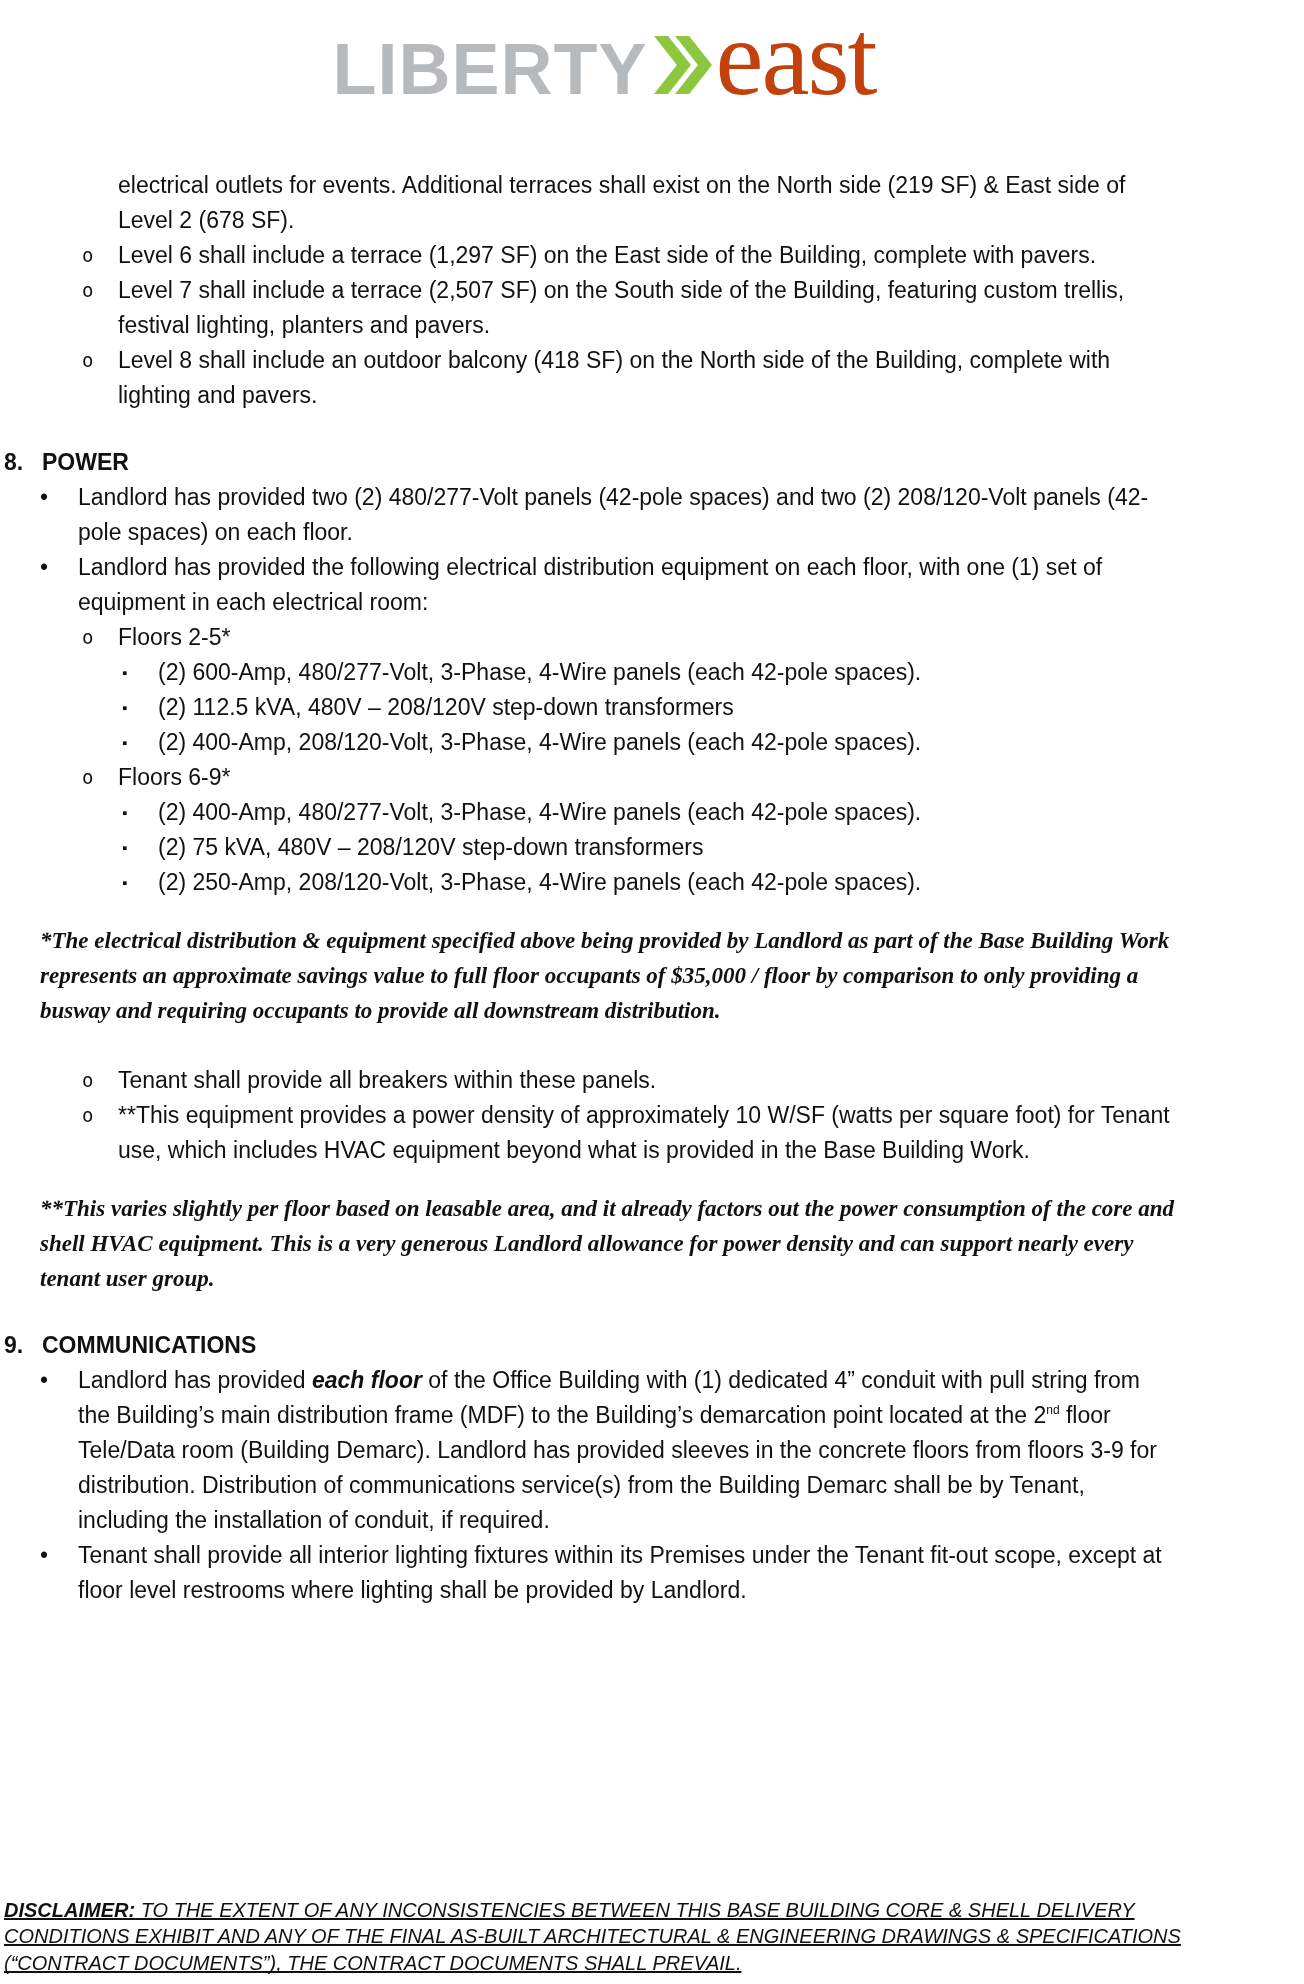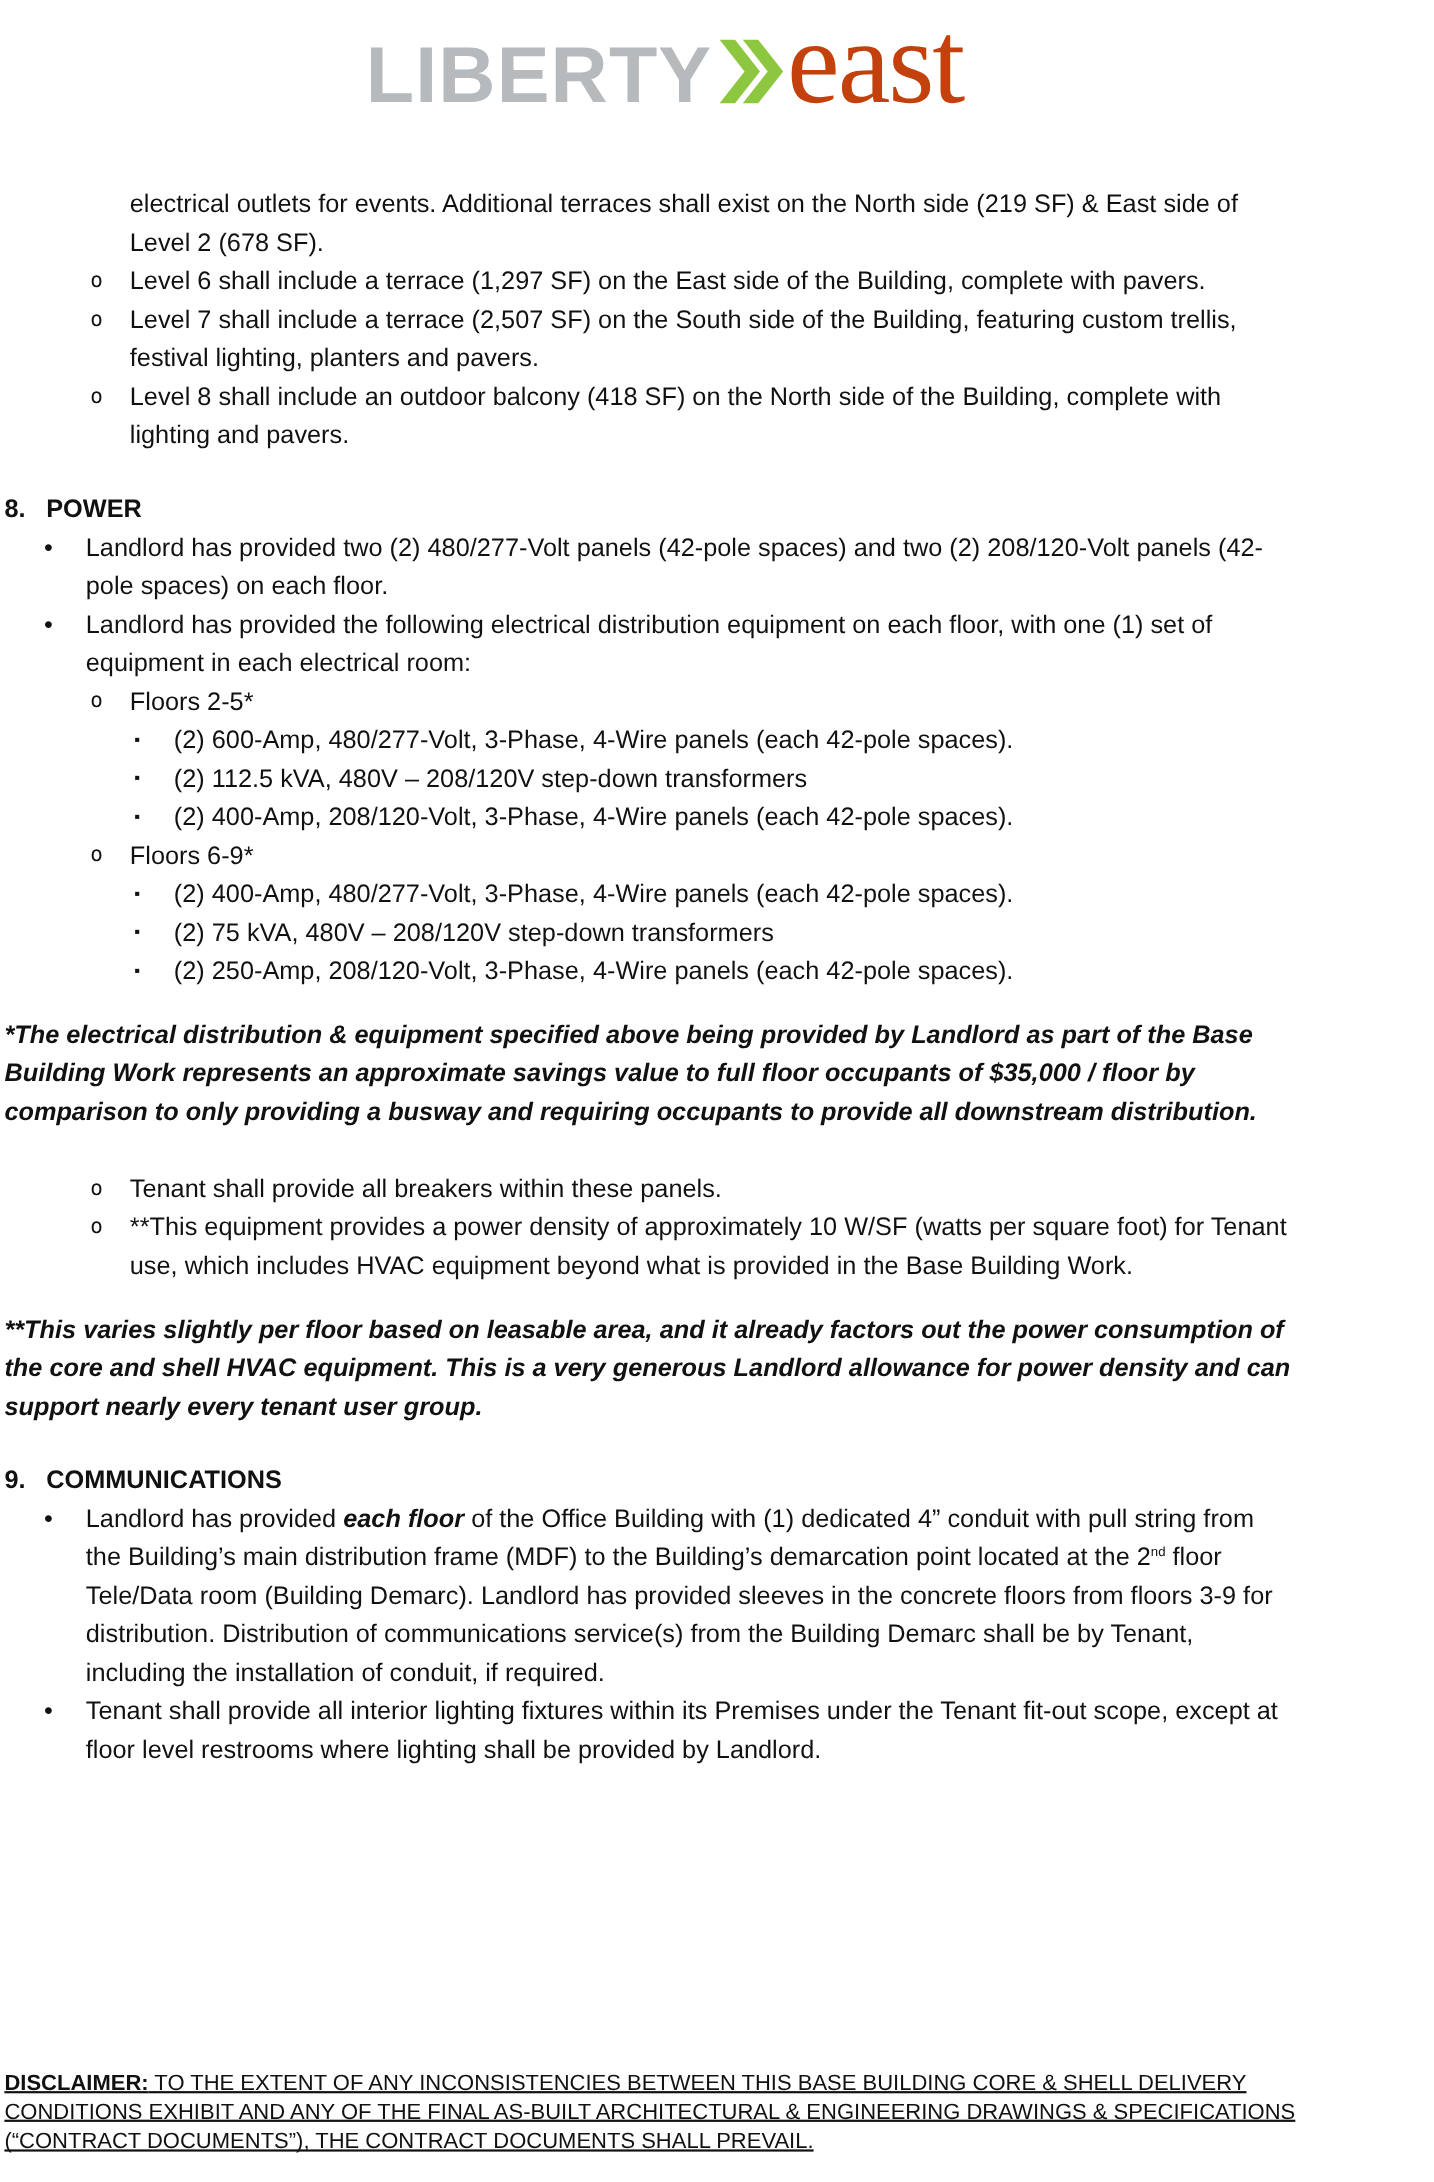--- a/index.html
+++ b/index.html
@@ -54,28 +54,29 @@
   .l2{padding-left:78px;}
   .l2 .mk{flex:0 0 36px;}
   .l3{padding-left:118px;}
   .l3 .mk{flex:0 0 36px;}
   .tx{flex:1 1 auto;}
   .mk-d{font-size:23px;}
   .mk-o{font-family:"DejaVu Sans Mono","Liberation Mono",monospace;font-size:19px;line-height:35px;}
   .mk-sq{font-size:15px;line-height:35px;}
   .hd{margin-top:32px;font-weight:700;}
   .hd .hn{flex:0 0 38px;}
-  .note{font-weight:700;font-style:italic;}
+  .note{margin-left:36px;font-weight:700;font-style:italic;font-family:Liberation Serif, serif;}
   .mt{margin-top:35px;}
   .bi{font-weight:700;font-style:italic;text-align:center;}
   sup{font-size:12px;line-height:0;}
   
   .disclaimer{
     position:absolute;
-    left:4px;right:16px;bottom:24px;
+    left:4px;right:16px;bottom:8px;
+    font-style:italic;
     font-size:20px;
     line-height:26.5px;
     text-decoration:underline;
     text-decoration-skip-ink:none;
     color:#111111;
   }
   .disclaimer .dl{font-weight:700;}
 </style>
 </head>
 <body>

